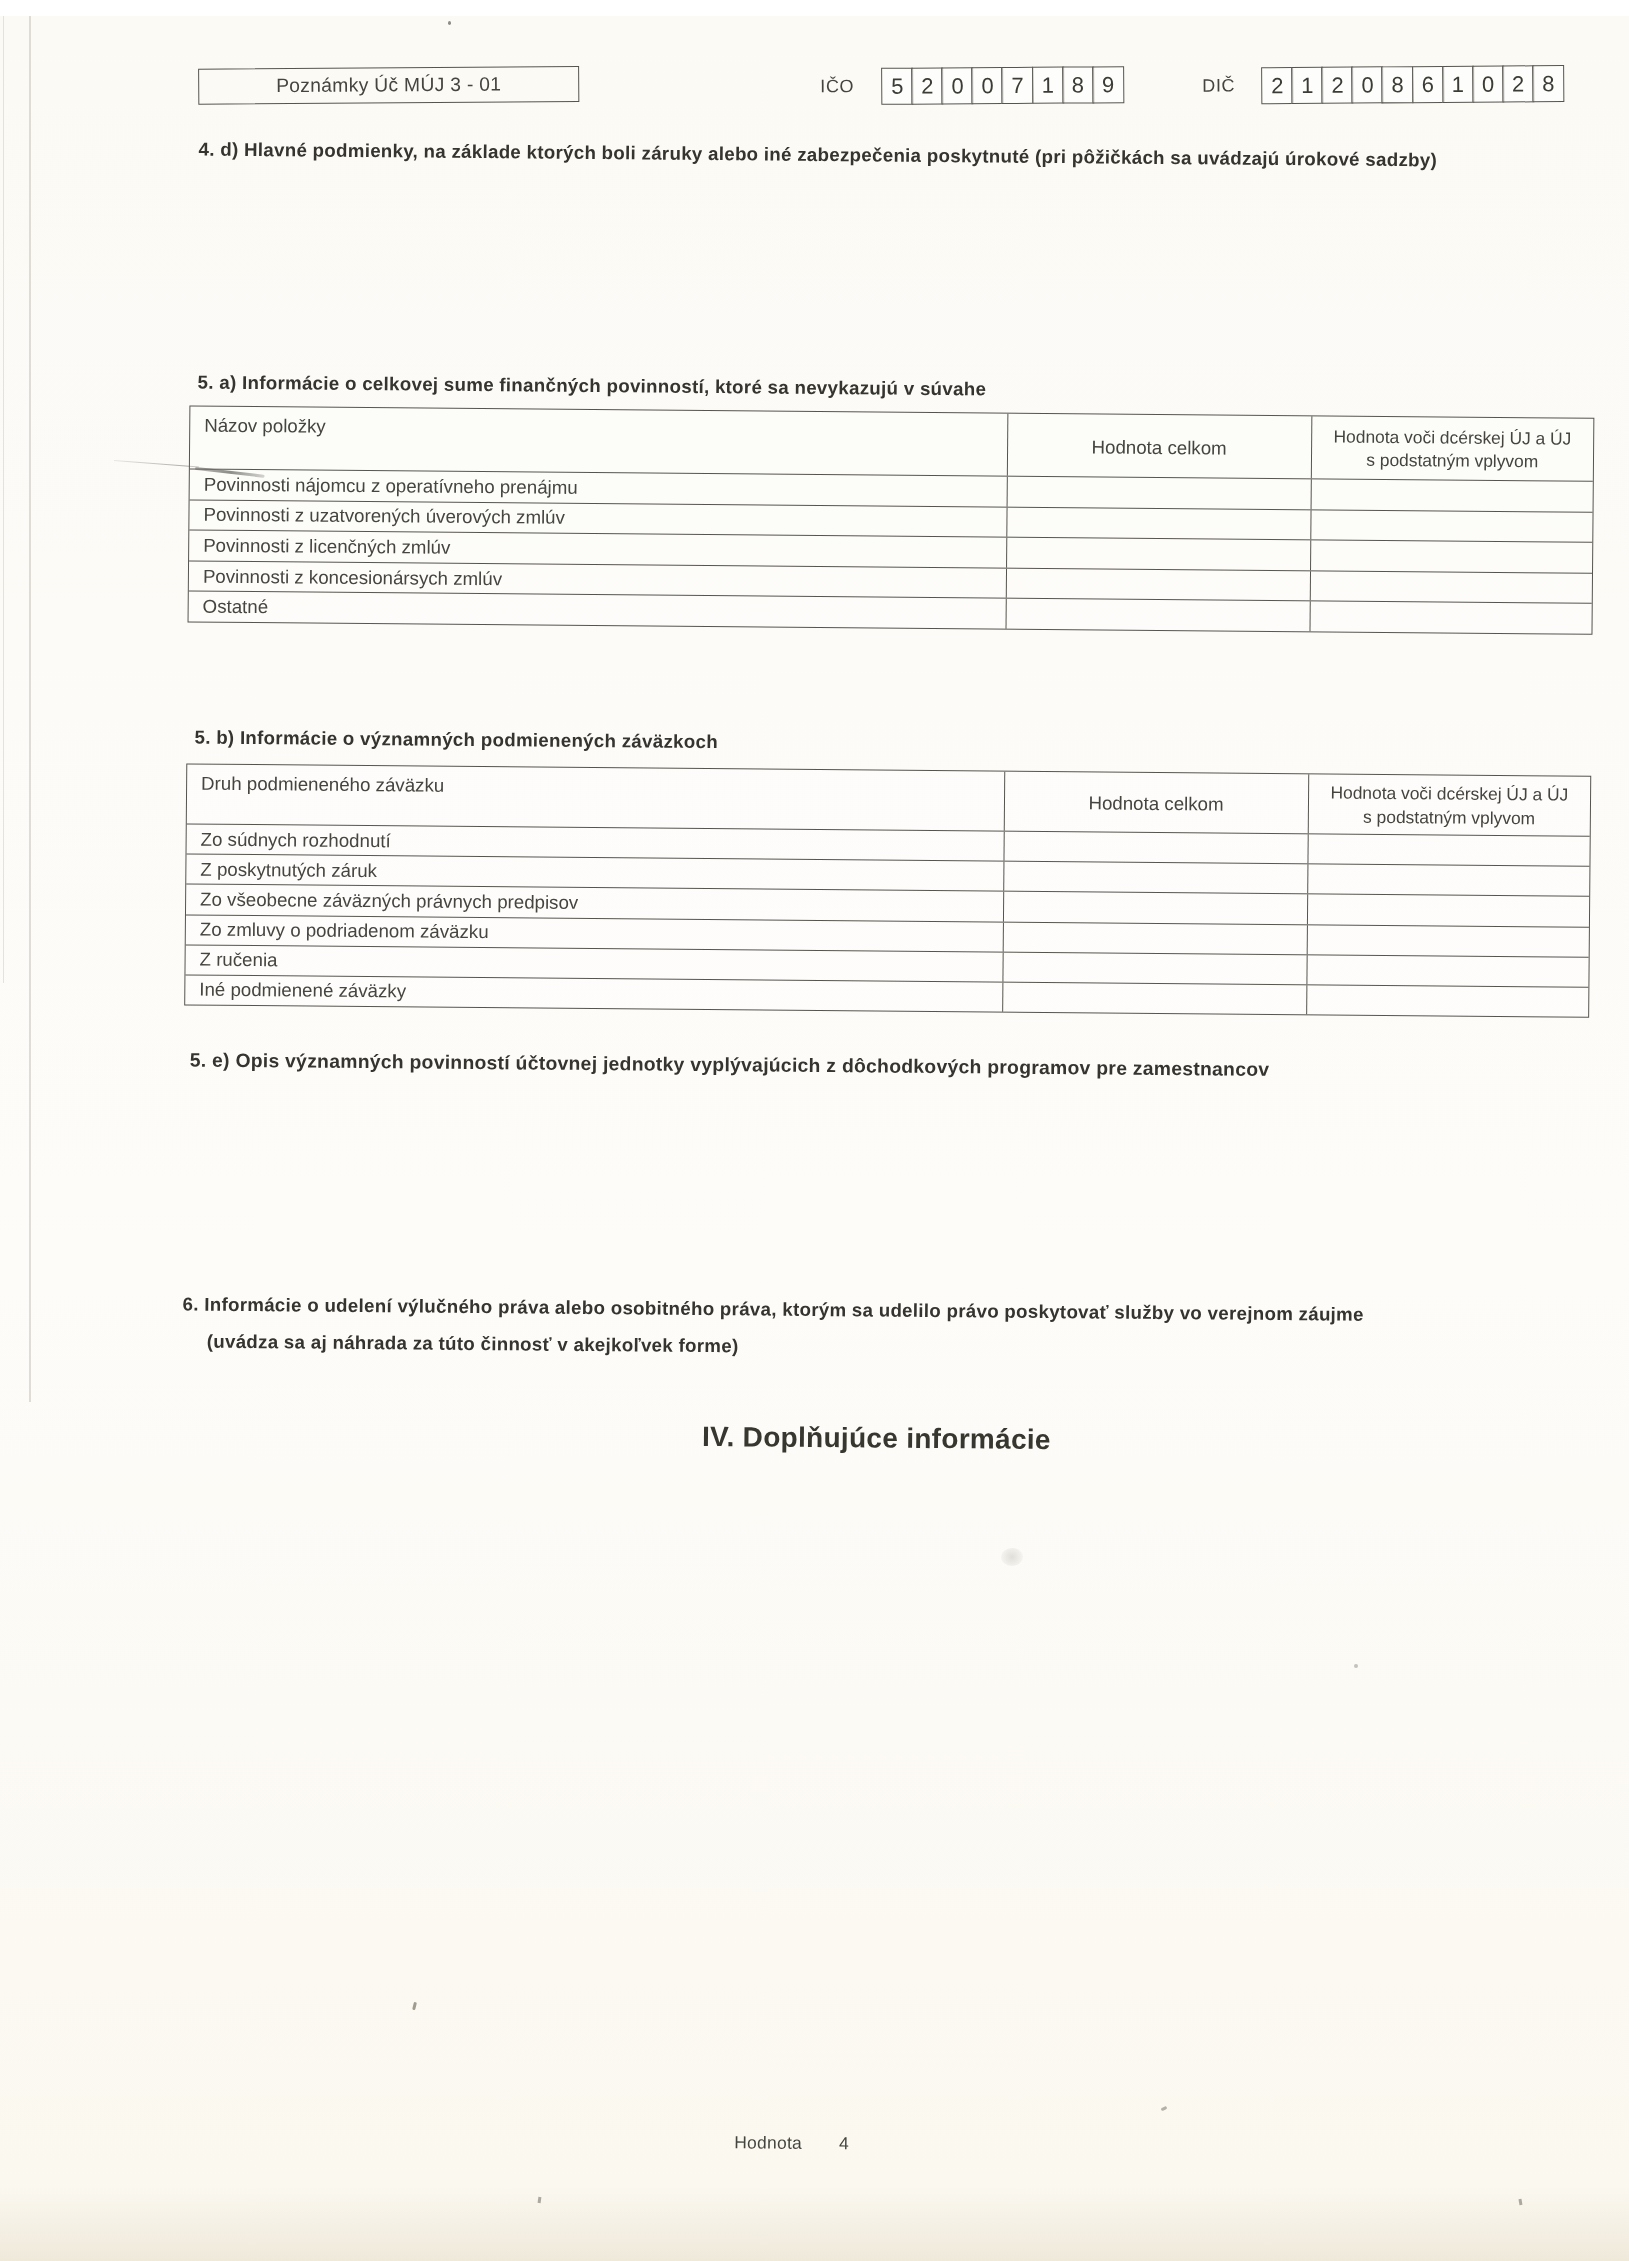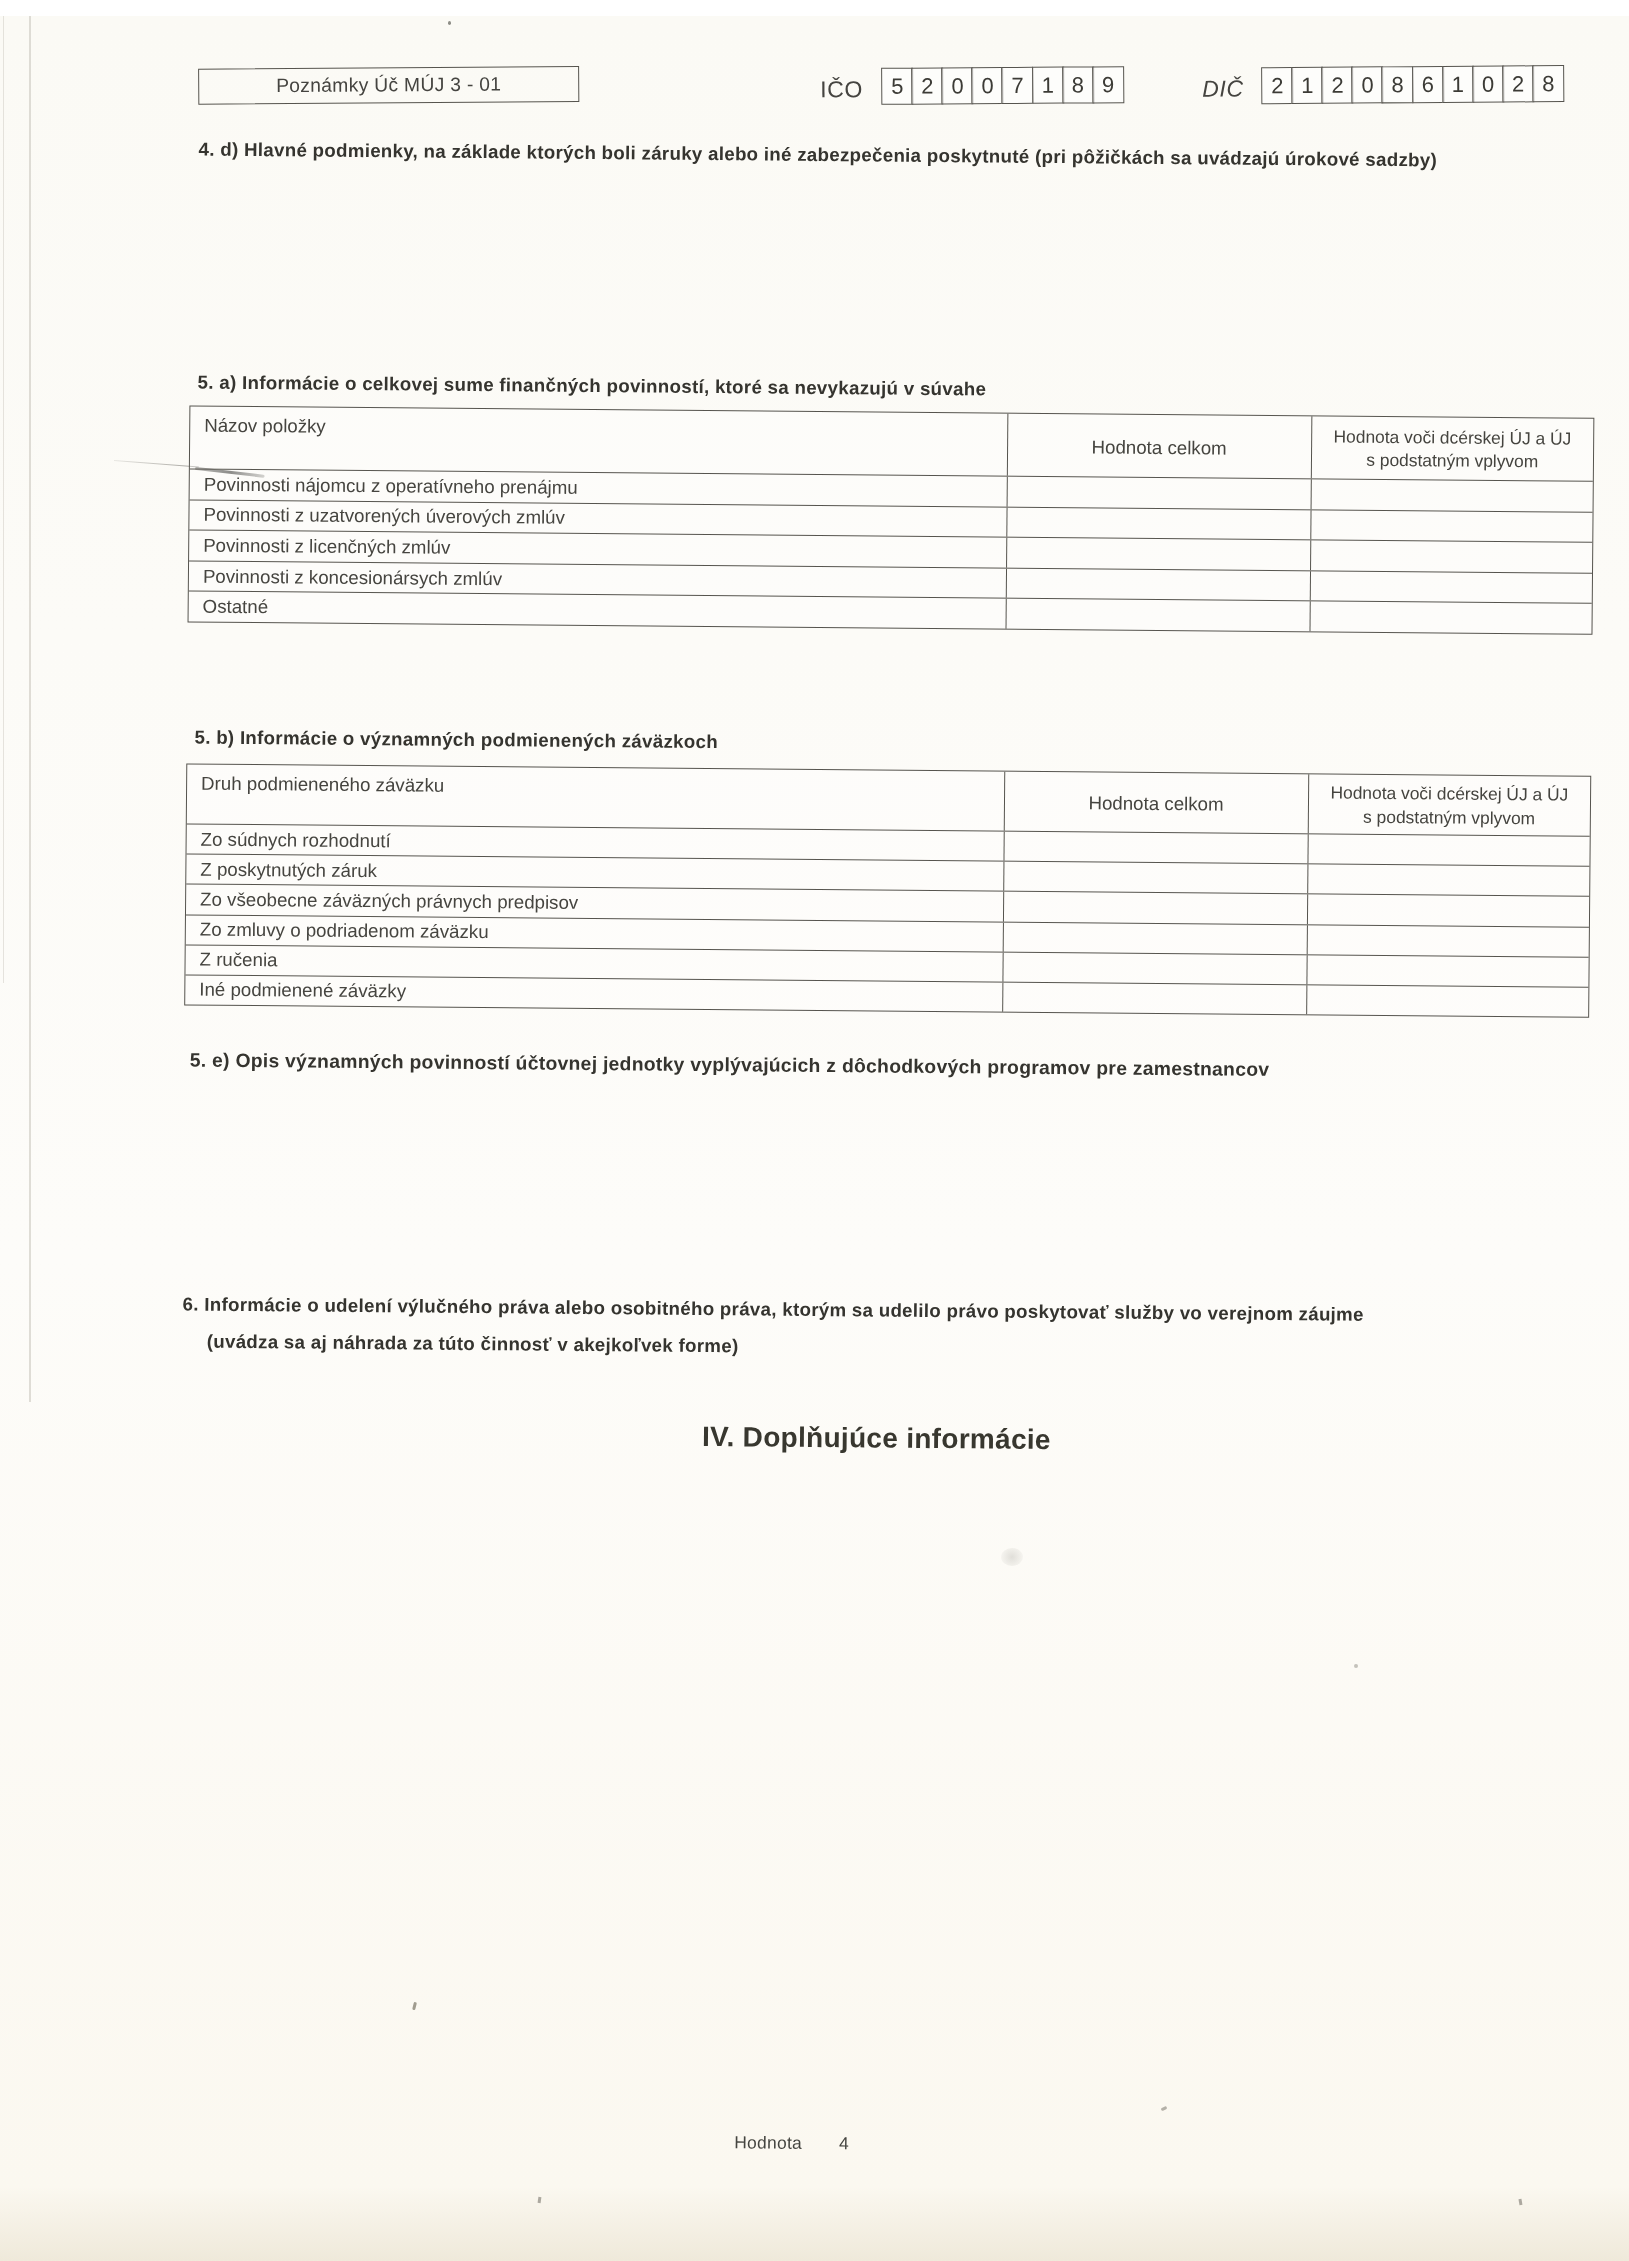--- a/index.html
+++ b/index.html
@@ -24,23 +24,23 @@
   .speck-d{position:absolute;left:1519px;top:2183px;width:3.2px;height:6.4px;background:rgba(95,92,82,.5);transform:rotate(-10deg);}
 
   .content{position:absolute;inset:0;transform:rotate(.5deg);transform-origin:815px 1128px;color:var(--ink,#3e3d38);}
 
   
   .header-strip{position:absolute;left:0;top:0;width:1630px;height:129px;
       transform:rotate(-.9deg);transform-origin:193px 75px;}
   .form-label-box{position:absolute;left:189px;top:58px;width:379px;height:34px;
       border:1.9px solid var(--line,#56544e);display:flex;align-items:center;justify-content:center;
       font-size:19.3px;letter-spacing:0.3px;color:#454440;}
-  .reg-label{position:absolute;font-size:23px;color:#454440;letter-spacing:0.6px;}
+  .reg-label{position:absolute;font-size:18px;color:#454440;letter-spacing:0.6px;}
   .ico-label{left:811px;top:70px;}
-  .dic-label{left:1193px;top:72px;font-style:italic;}
+  .dic-label{left:1193px;top:72px;}
   .digit-row{position:absolute;display:flex;}
   .ico-row{left:872px;top:62px;}
   .dic-row{left:1252px;top:64px;}
   .digit-cell{width:30px;height:35px;border:1.9px solid var(--line,#56544e);margin-left:-1.9px;
       display:flex;align-items:center;justify-content:center;font-size:22px;color:#3c3b36;
       background:rgba(255,255,255,.55);}
   .digit-cell:first-child{margin-left:0;}
   .dic-row .digit-cell{width:30px;}
 
   

